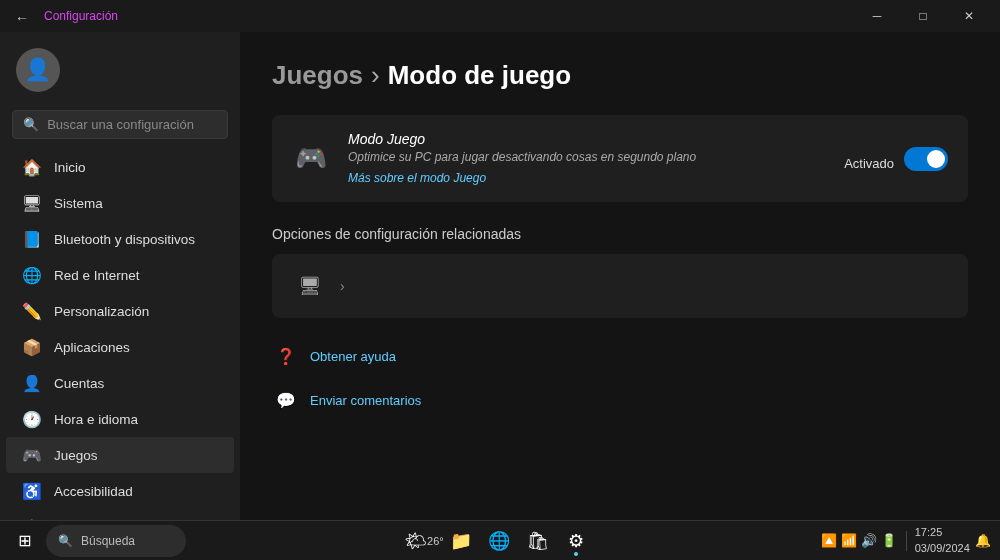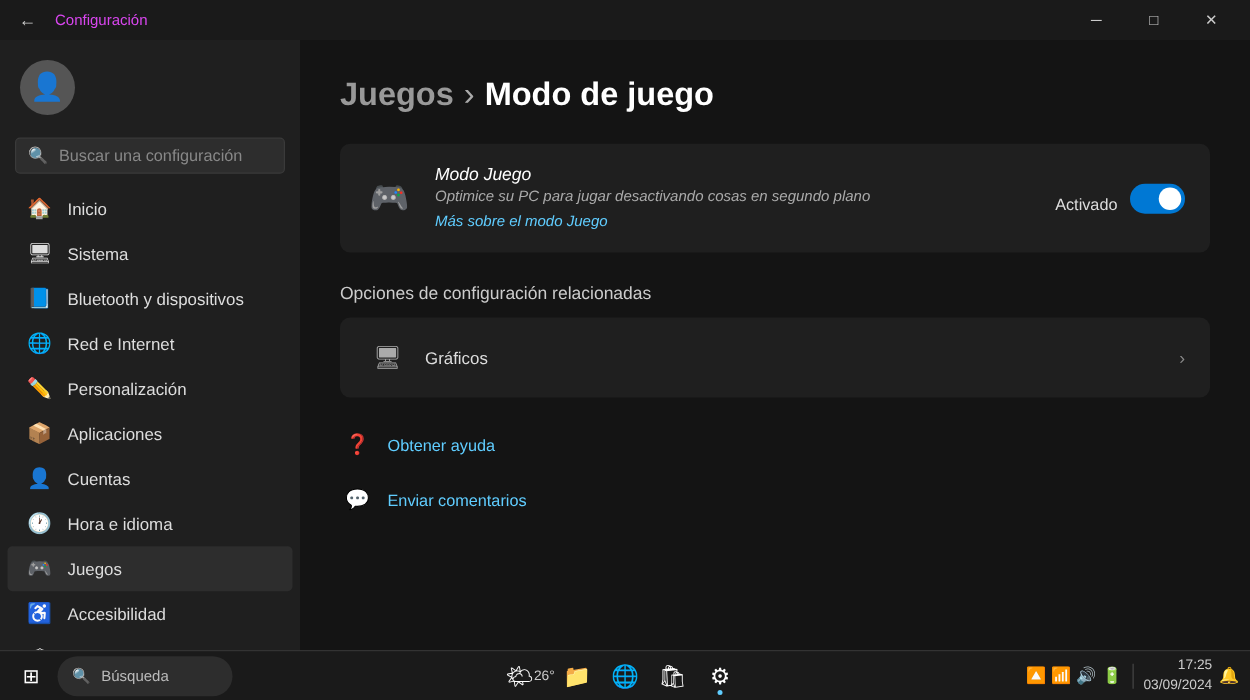--- a/index.html
+++ b/index.html
@@ -379,21 +379,21 @@
       background: #60cdff;
       border-radius: 50%;
     }
     .taskbar-right {
       margin-left: auto;
       display: flex;
       align-items: center;
       gap: 6px;
     }
     .taskbar-time {
-      text-align: right;
+      text-align: left;
       font-size: 11px;
       color: #ccc;
       line-height: 1.4;
     }
     .sys-icons {
       display: flex;
       align-items: center;
       gap: 4px;
     }
     .sys-icon {
@@ -503,21 +503,20 @@
         <div class="toggle on">
           <div class="toggle-thumb"></div>
         </div>
       </div>
     </div>
 
     <div class="section-title">Opciones de configuración relacionadas</div>
 
     <div class="related-item">
       <div class="related-icon">🖥</div>
-      <span class="related-label">Gráficos</span>
       <span class="related-chevron">›</span>
     </div>
 
     <div class="help-section">
       <div class="help-item">
         <div class="help-icon">❓</div>
         <span class="help-label">Obtener ayuda</span>
       </div>
       <div class="help-item">
         <div class="help-icon">💬</div>

